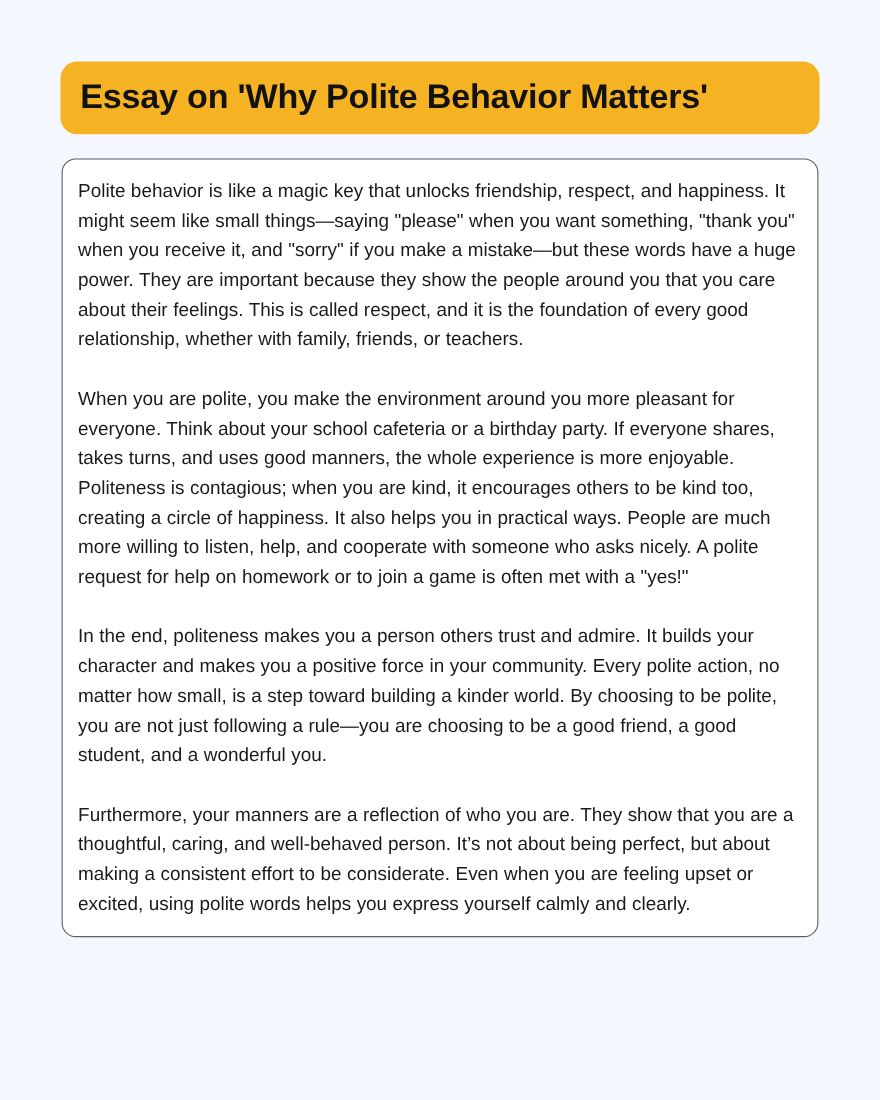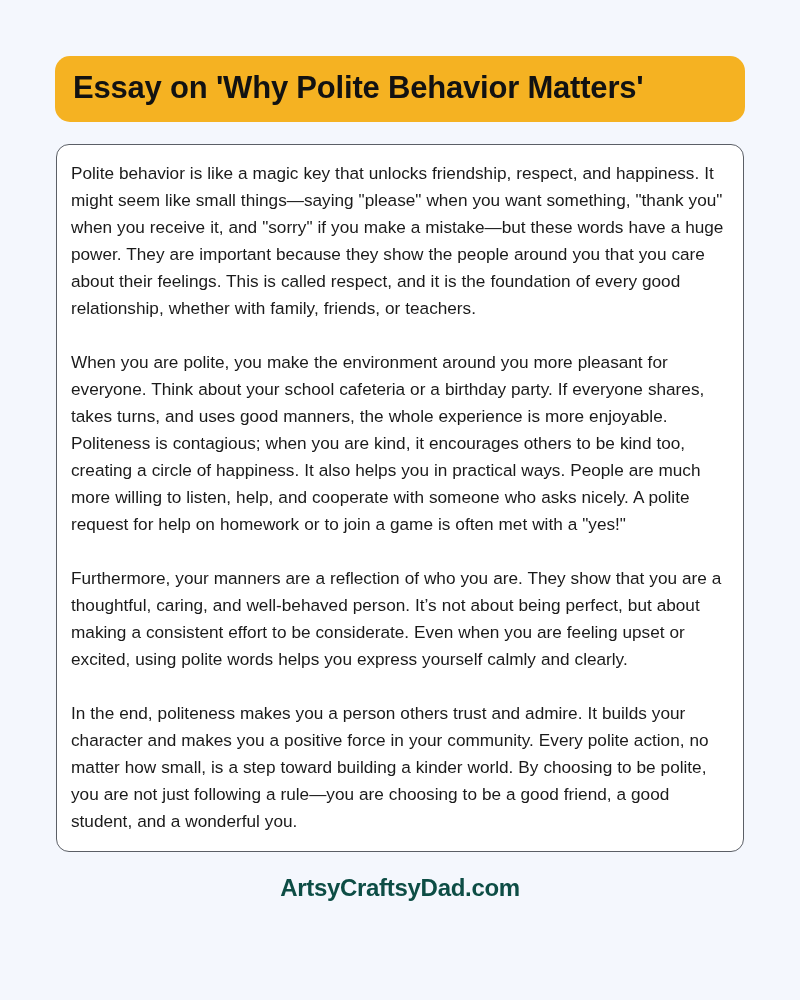--- a/index.html
+++ b/index.html
@@ -69,19 +69,18 @@
 </head>
 <body>
 
 <div class="page">
 
   <div class="title-band">Essay on 'Why Polite Behavior Matters'</div>
 
   <div class="essay-card">
     <p class="para">Polite behavior is like a magic key that unlocks friendship, respect, and happiness. It might seem like small things—saying "please" when you want something, "thank you" when you receive it, and "sorry" if you make a mistake—but these words have a huge power. They are important because they show the people around you that you care about their feelings. This is called respect, and it is the foundation of every good relationship, whether with family, friends, or teachers.</p>
     <p class="para">When you are polite, you make the environment around you more pleasant for everyone. Think about your school cafeteria or a birthday party. If everyone shares, takes turns, and uses good manners, the whole experience is more enjoyable. Politeness is contagious; when you are kind, it encourages others to be kind too, creating a circle of happiness. It also helps you in practical ways. People are much more willing to listen, help, and cooperate with someone who asks nicely. A polite request for help on homework or to join a game is often met with a "yes!"</p>
+    <p class="para">In the end, politeness makes you a person others trust and admire. It builds your character and makes you a positive force in your community. Every polite action, no matter how small, is a step toward building a kinder world. By choosing to be polite, you are not just following a rule—you are choosing to be a good friend, a good student, and a wonderful you.</p>
     <p class="para">Furthermore, your manners are a reflection of who you are. They show that you are a thoughtful, caring, and well-behaved person. It’s not about being perfect, but about making a consistent effort to be considerate. Even when you are feeling upset or excited, using polite words helps you express yourself calmly and clearly.</p>
-    <p class="para">In the end, politeness makes you a person others trust and admire. It builds your character and makes you a positive force in your community. Every polite action, no matter how small, is a step toward building a kinder world. By choosing to be polite, you are not just following a rule—you are choosing to be a good friend, a good student, and a wonderful you.</p>
   </div>
 
-  <div class="footer-brand">ArtsyCraftsyDad.com</div>
 
 </div>
 
 </body></html>

